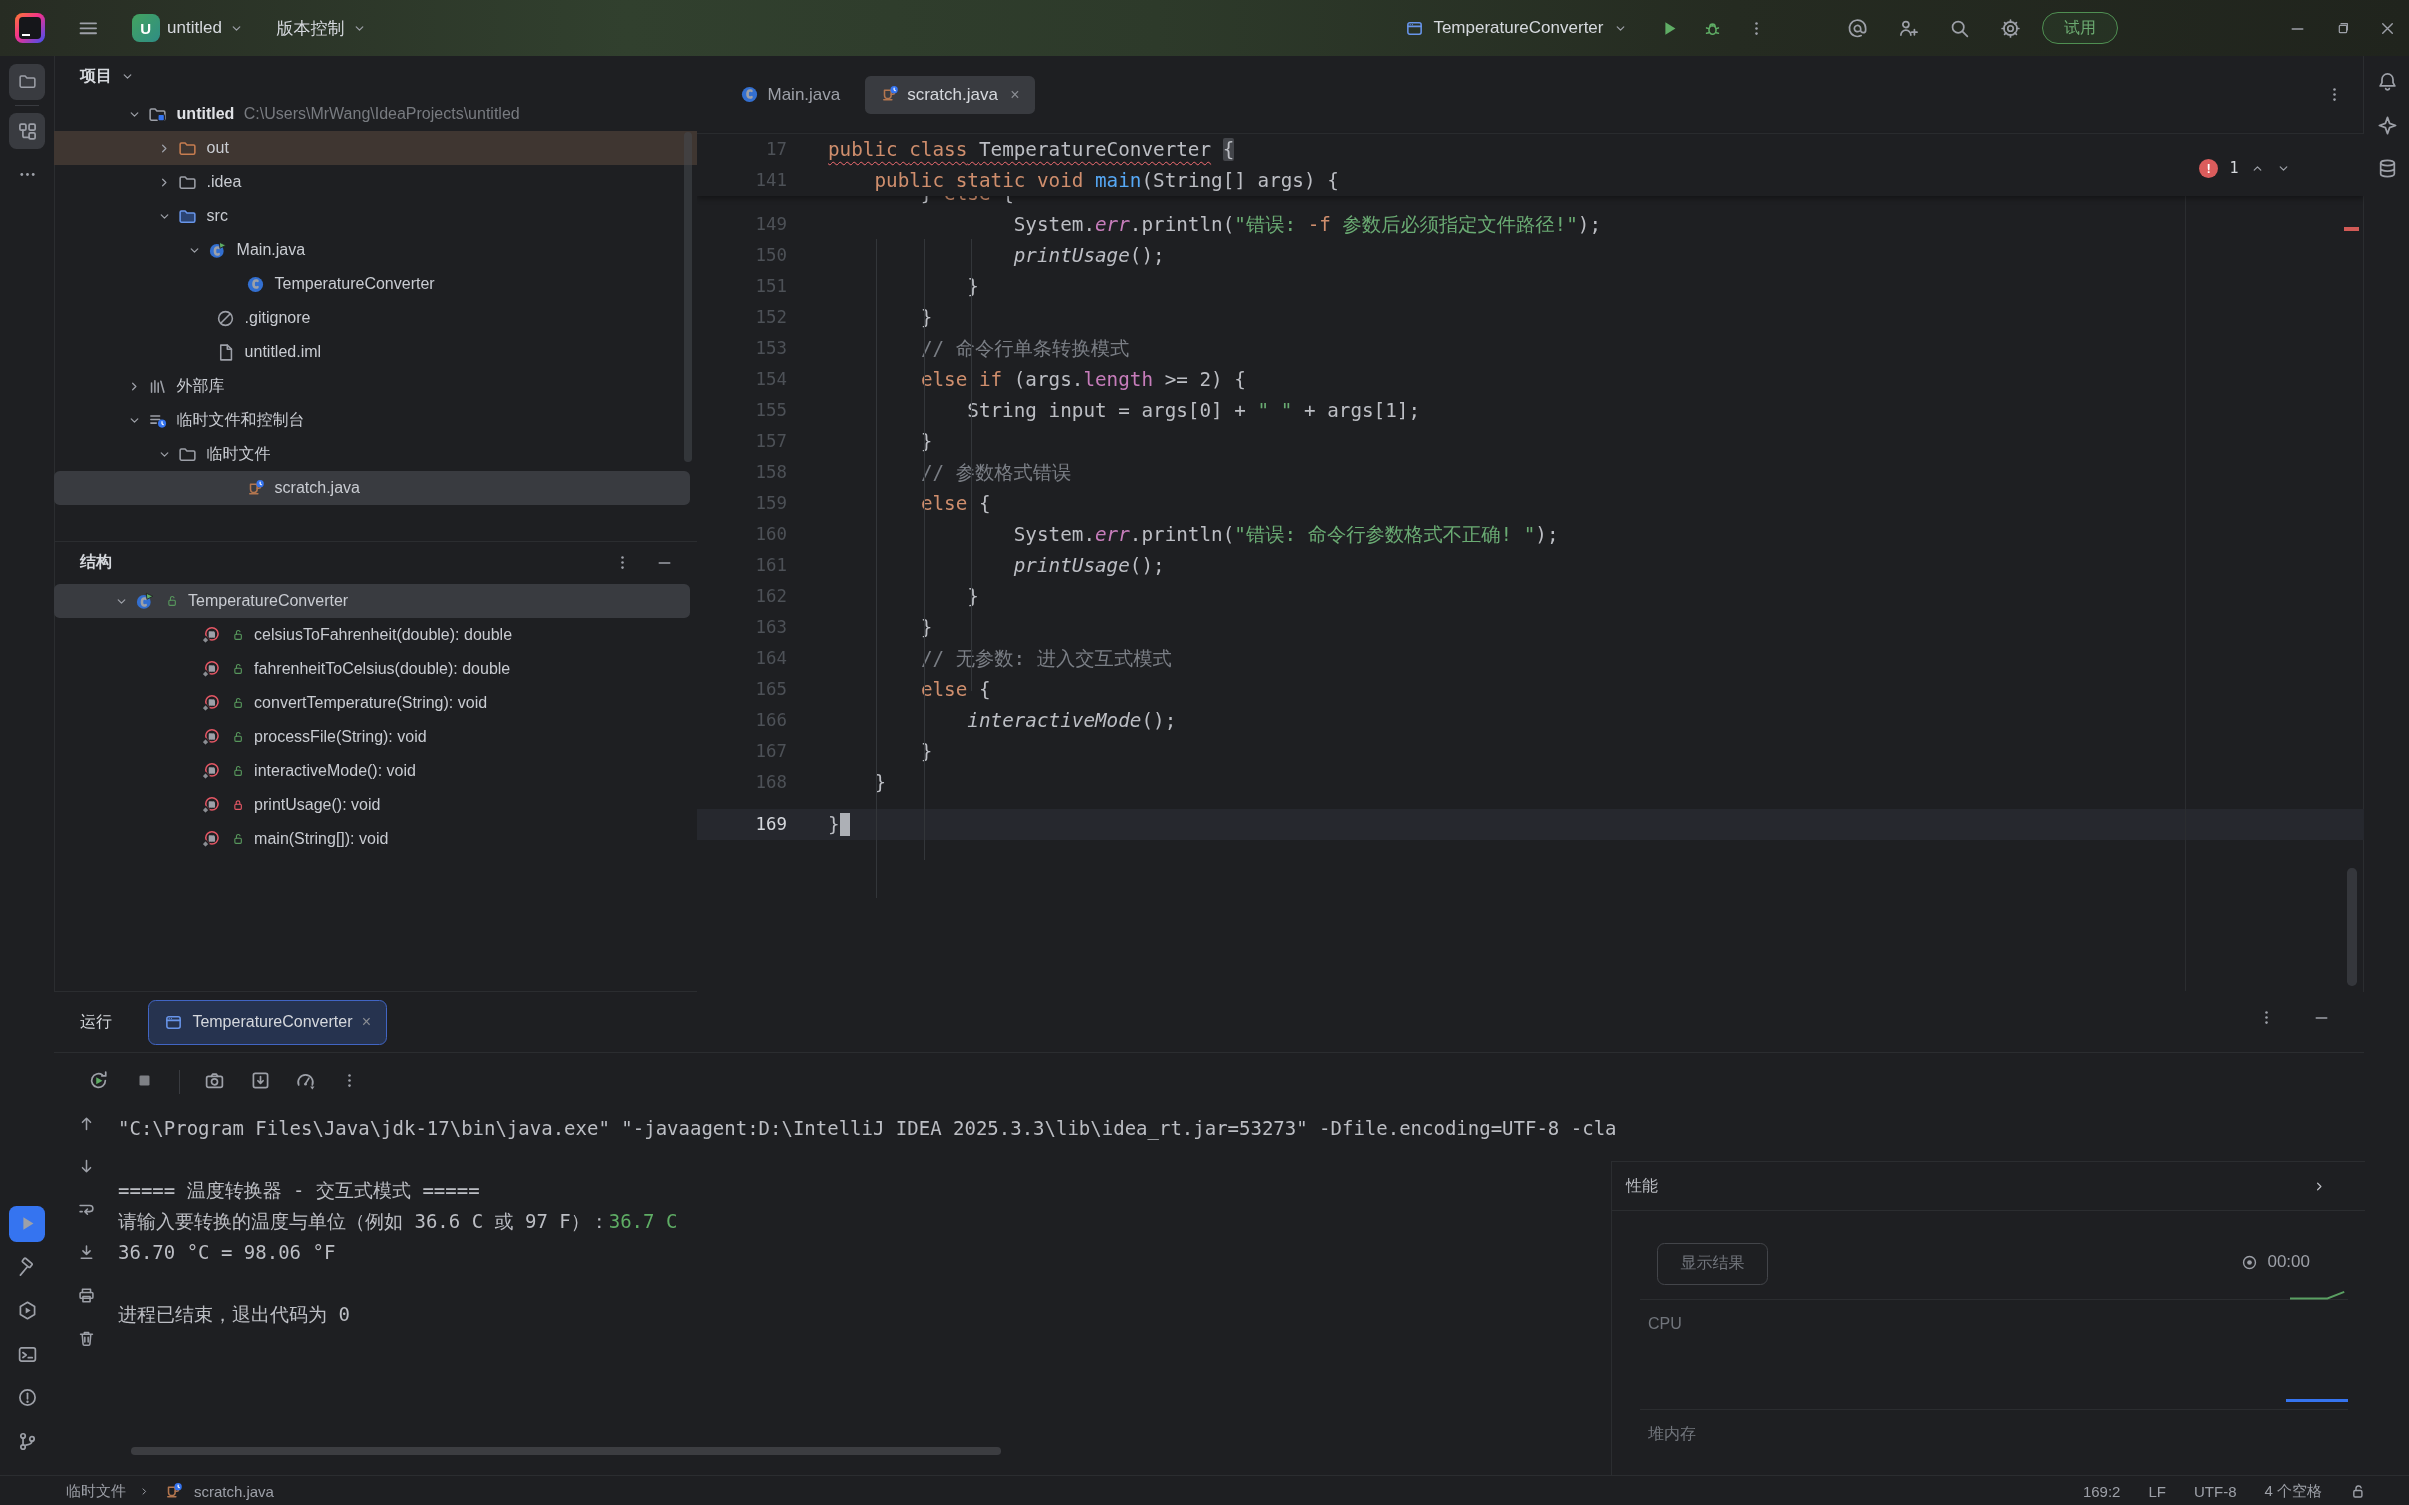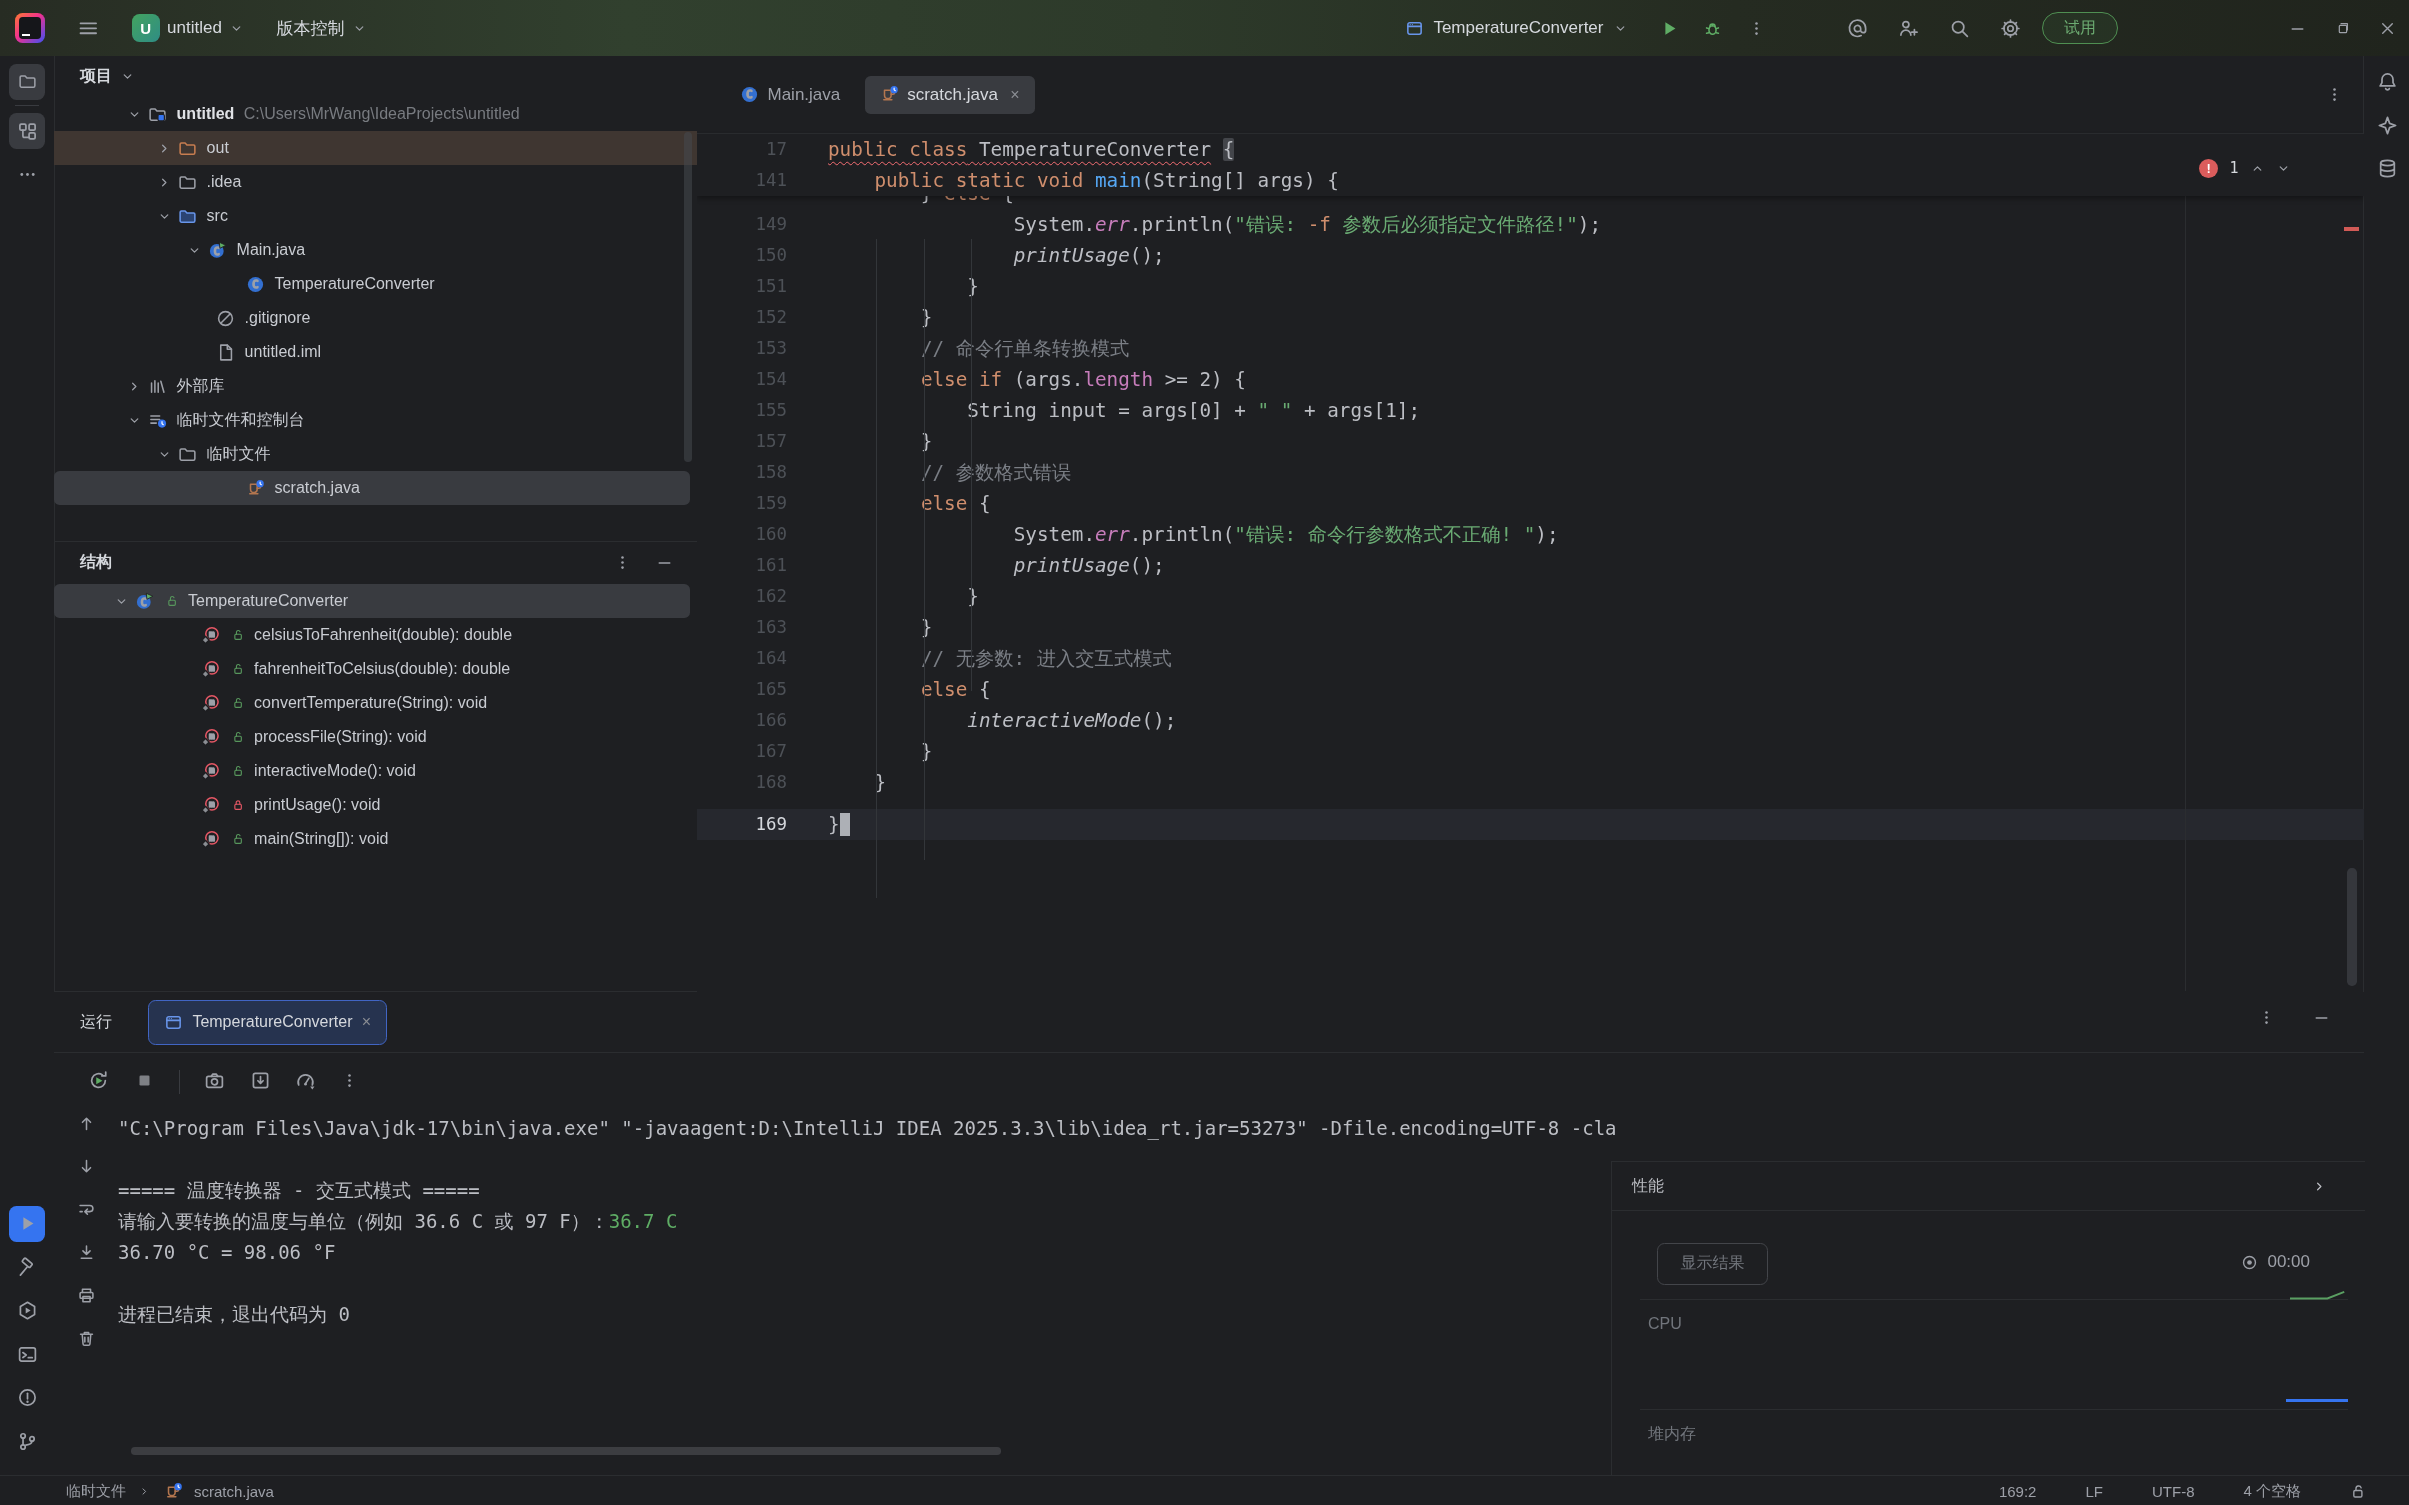--- a/index.html
+++ b/index.html
@@ -96,35 +96,35 @@
   .rt-sep{width:0.9px;height:24.5px;background:#393b40;}
   #con-gutter{position:absolute;left:0px;top:122px;width:64px;display:flex;flex-direction:column;align-items:center;gap:21px;color:#9da0a8;}
   #console{position:absolute;left:64px;top:121px;width:1499px;height:325px;overflow:hidden;}
   .con-row{height:31px;line-height:31px;font-size:19px;white-space:pre;font-family:"DejaVu Sans Mono","Liberation Mono",monospace;color:#bcbec4;}
   .con-g{color:#5fad65;}
   #con-hscroll{position:absolute;left:77px;top:455px;width:870px;height:7.5px;background:#43454a;border-radius:3.8px;opacity:.8;}
 
   
   #perf{left:1610px;top:1161px;width:753px;height:363px;border-left:0.9px solid #2b2d30;border-top:0.9px solid #2b2d30;}
   #perf-hdr{height:49px;display:flex;align-items:center;border-bottom:0.9px solid #2b2d30;box-sizing:border-box;}
-  #perf-hdr span{margin-left:20px;font-size:16px;color:#bcbec4;}
+  #perf-hdr span{margin-left:14px;font-size:16px;color:#bcbec4;}
   #perf-chev{position:absolute;right:38px;color:#9da0a8;}
   #show-res{position:absolute;left:45px;top:81px;border:0.9px solid #43454a;border-radius:7.5px;color:#71757c;
     font-size:16px;padding:9.4px 22.6px;background:transparent;font-family:inherit;}
   #timer{position:absolute;right:55px;top:90px;display:flex;gap:9.4px;align-items:center;color:#9da0a8;font-size:17px;}
   .perf-line{position:absolute;left:28px;width:708px;height:0.9px;background:#2b2d30;}
   .perf-lbl{position:absolute;left:36px;font-size:16px;color:#71757c;}
   #cpu-spark{position:absolute;right:17px;top:128px;}
   #heap-spark{position:absolute;right:17px;top:237px;width:62px;height:2.8px;background:#3574f0;}
 
   
   #statusbar{left:0;top:1475px;width:2410px;height:31px;border-top:0.9px solid #2b2d30;background:#1e1f22;
     display:flex;align-items:center;font-size:15px;color:#9da0a8;}
   #sb-left{display:flex;align-items:center;gap:11.3px;margin-left:66px;}
-  #sb-right{position:absolute;right:43px;display:flex;align-items:center;gap:49px;justify-content:space-between;}
+  #sb-right{position:absolute;right:43px;display:flex;align-items:center;gap:28px;justify-content:space-between;}
 </style>
 </head>
 <body>
 
 <div id="titlebar" class="abs">
   <div id="logo">
       <b></b>
     </div>
   <span class="tb-item">
       <span class="ico">

